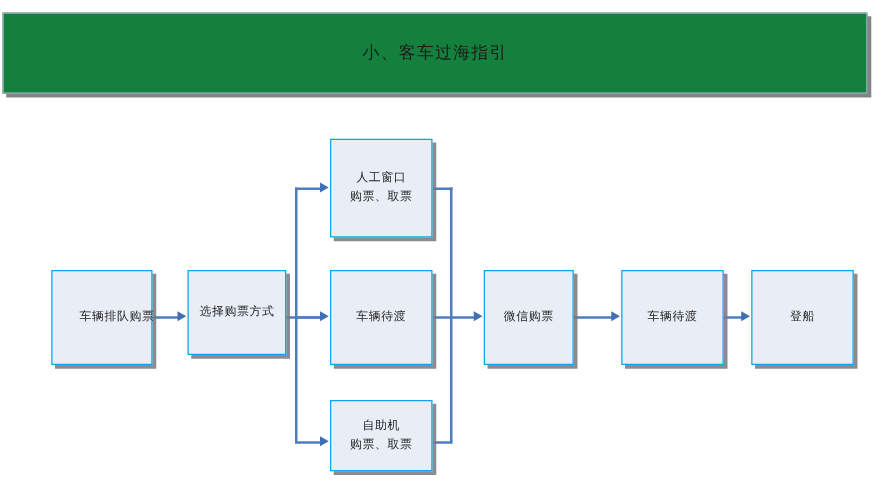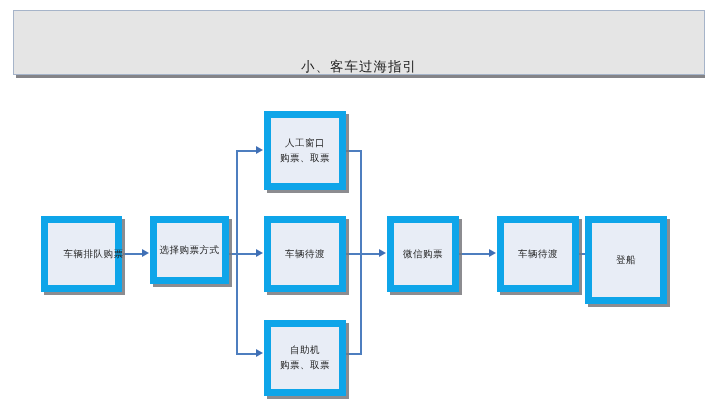--- a/index.html
+++ b/index.html
@@ -16,45 +16,45 @@
   #canvas {
     position: relative;
     width: 705px;
     height: 401px;
     background: #ffffff;
   }
 
   
   .title-bar {
     position: absolute;
-    left: 13px;
+    left: 2px;
     top: 10px;
     width: 692px;
     height: 65px;
-    background: #e5e5e5;
+    background: #15803d;
     border: 1px solid #a6b4c9;
     box-sizing: border-box;
     box-shadow: 3px 3px 0 rgba(110,110,115,0.85);
     display: flex;
-    align-items: flex-end;
+    align-items: center;
     justify-content: center;
   }
   .title-text {
     font-size: 13.5px;
     color: #1a1a1a;
     letter-spacing: 1px;
     line-height: 1.2;
     white-space: nowrap;
   }
 
   
   .node {
     position: absolute;
     background: #e8edf6;
-    border: 7px solid #0ea5e9;
+    border: 1px solid #0ea5e9;
     box-sizing: border-box;
     box-shadow: 3px 3px 0 rgba(120,120,125,0.85);
     display: flex;
     flex-direction: column;
     align-items: center;
     justify-content: center;
     text-align: center;
   }
   .node .line {
     font-size: 9.5px;
@@ -131,30 +131,30 @@
 
   <div class="node" style="left:264px; top:111px; width:82px; height:79px;">
     <span class="line">人工窗口</span>
     <span class="line">购票、取票</span>
   </div>
 
   <div class="node" style="left:264px; top:216px; width:82px; height:76px;">
     <span class="line">车辆待渡</span>
   </div>
 
-  <div class="node" style="left:264px; top:320px; width:82px; height:76px;">
+  <div class="node" style="left:264px; top:320px; width:82px; height:57px;">
     <span class="line">自助机</span>
     <span class="line">购票、取票</span>
   </div>
 
   <div class="node" style="left:387px; top:216px; width:72px; height:76px;">
     <span class="line">微信购票</span>
   </div>
 
   <div class="node" style="left:497px; top:216px; width:82px; height:76px;align-items:center;">
     <span class="line">车辆待渡</span>
   </div>
 
-  <div class="node" style="left:585px; top:216px; width:82px; height:88px;">
+  <div class="node" style="left:601px; top:216px; width:82px; height:76px;font-family:Liberation Mono, monospace;">
     <span class="line">登船</span>
   </div>
 
 </div>
 
 </body></html>

